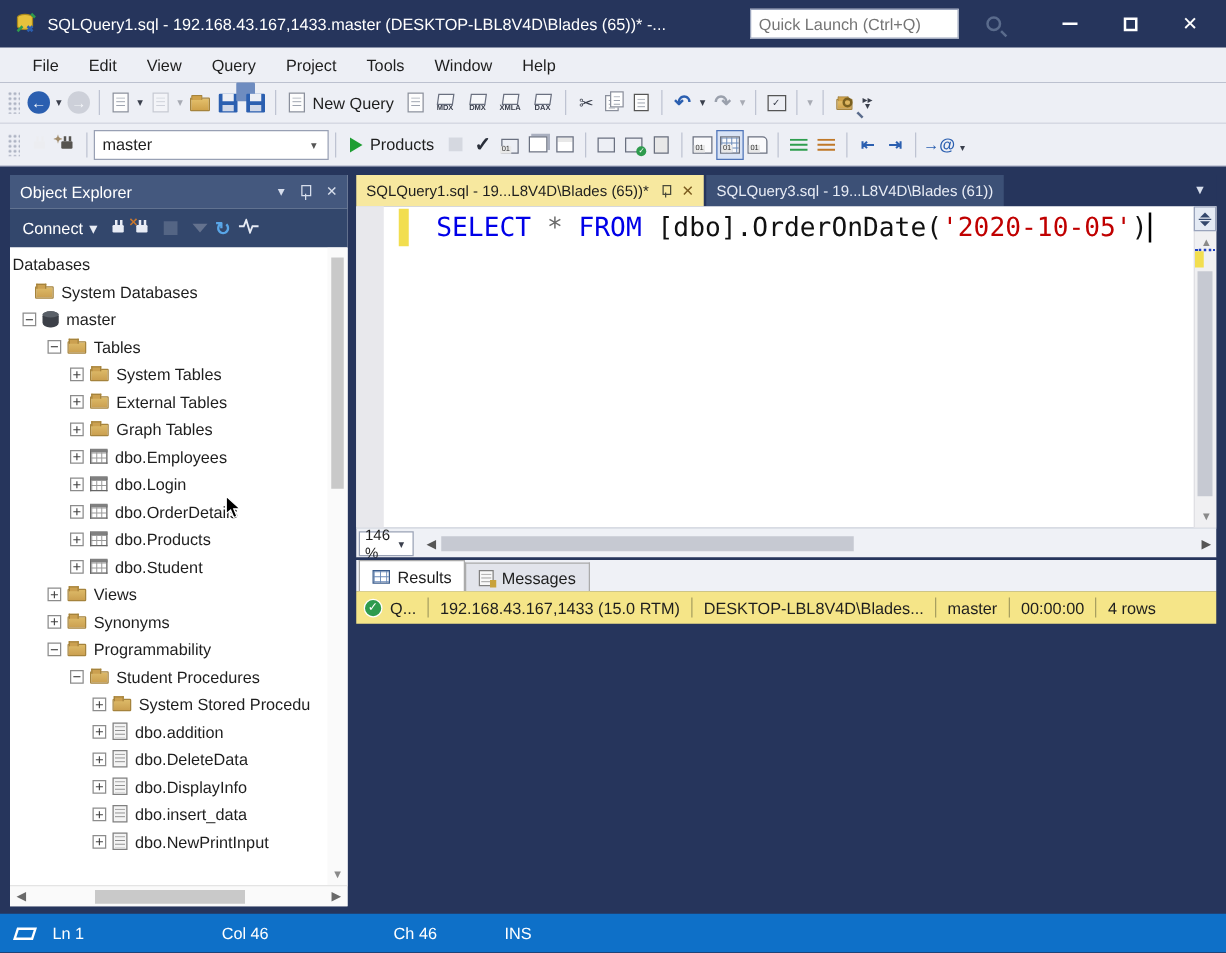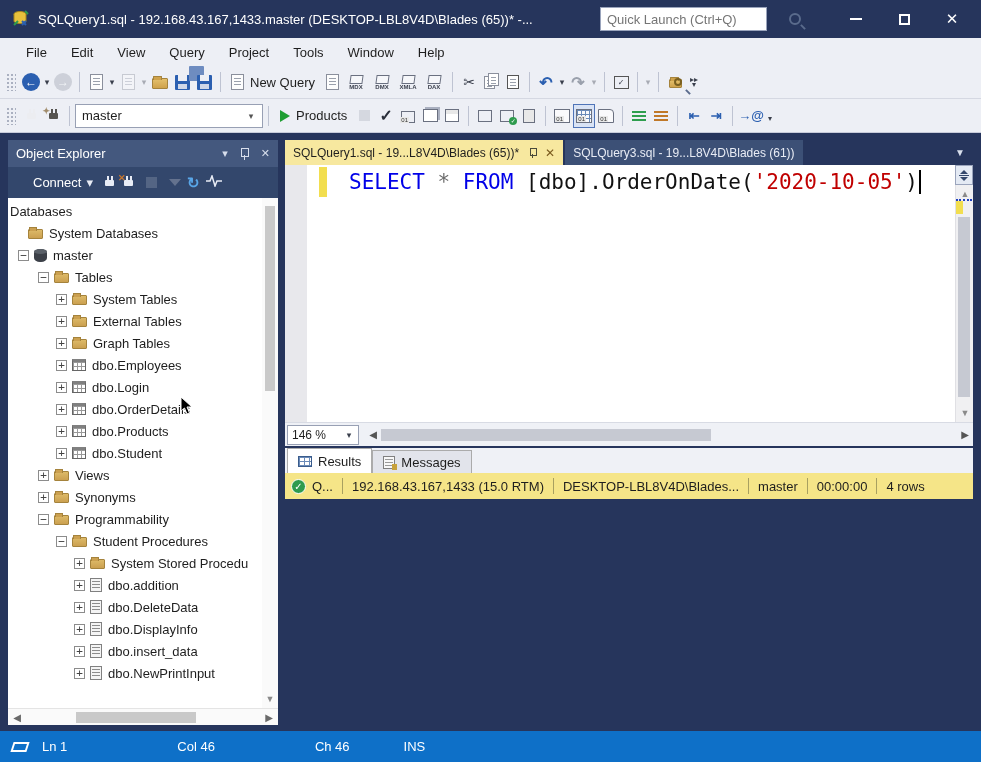--- a/index.html
+++ b/index.html
@@ -69,21 +69,21 @@
 
   
   .oe { position:absolute; left:8px; top:140px; width:270px; height:585px; background:#FFFFFF; display:flex; flex-direction:column; }
   .oetitle { height:27px; background:#44587E; color:#FFF; display:flex; align-items:center; padding:0 8px; flex:0 0 auto; }
   .oetitle .t { flex:1; font-size:13px; }
   .oetitle .ic { color:#D7DEEC; margin-left:12px; font-size:11px; }
   .pinshape { width:9px; height:12px; position:relative; margin-left:12px; }
   .pinshape::before { content:""; position:absolute; left:1px; top:0; width:6px; height:7px; border:1px solid #D7DEEC; }
   .pinshape::after { content:""; position:absolute; left:4px; top:7px; width:1px; height:5px; background:#D7DEEC; }
   .oetool { height:31px; background:#33476C; color:#FFF; display:flex; align-items:center; padding:0 6px; flex:0 0 auto; gap:6px; }
-  .oetool .connect { display:flex; align-items:center; gap:5px; font-size:13px; padding:0 4px;margin-left:15px; }
+  .oetool .connect { display:flex; align-items:center; gap:5px; font-size:13px; padding:0 4px; }
   .oetool .ic { font-size:13px; color:#E8ECF5; }
   .plug { width:13px; height:13px; position:relative; }
   .plug::before { content:""; position:absolute; left:4px; top:0; width:2px; height:4px; background:#E8ECF5; box-shadow:4px 0 0 #E8ECF5; }
   .plug::after { content:""; position:absolute; left:2px; top:4px; width:9px; height:6px; background:#E8ECF5; border-radius:1px; }
   .plug .x { position:absolute; left:-4px; top:-3px; color:#C8772E; font-size:9px; font-weight:bold; }
   .funnel { width:0; height:0; border-left:6px solid transparent; border-right:6px solid transparent; border-top:7px solid #8C96AC; opacity:.55; position:relative; }
   .refresh { color:#59A6E8; font-size:15px; font-weight:bold; }
   .pulse { color:#E8ECF5; font-size:13px; }
 
   .treewrap { flex:1; position:relative; overflow:hidden; background:#FFF; }
@@ -130,21 +130,21 @@
   .splitbtn { position:absolute; right:0; top:0; width:18px; height:20px; background:#E4EAF4; border:1px solid #9AA4BC; display:flex; flex-direction:column; align-items:center; justify-content:center; gap:1px; }
   .splitbtn .t { width:0; height:0; border-left:4px solid transparent; border-right:4px solid transparent; }
   .splitbtn .up { border-bottom:4px solid #33476C; }
   .splitbtn .dn { border-top:4px solid #33476C; }
   .splitbtn .bar { width:10px; height:1px; background:#33476C; }
   .edmarker-dots { position:absolute; right:1px; top:34px; width:16px; border-top:2px dotted #2040C0; }
   .edmarker-yellow { position:absolute; right:10px; top:36px; width:7px; height:13px; background:#F2DE4F; }
   .edvthumb { position:absolute; right:3px; top:52px; width:12px; height:180px; background:#C6C9D2; }
 
   .edbottom { height:24px; background:#EFF1F6; display:flex; align-items:center; flex:0 0 auto; border-top:1px solid #D8DBE4; }
-  .zoombox { width:72px; height:20px; background:#FFF; border:1px solid #98A0B4; margin-left:2px; display:flex; align-items:center; padding:0 4px; font-size:12px; }
+  .zoombox { width:44px; height:20px; background:#FFF; border:1px solid #98A0B4; margin-left:2px; display:flex; align-items:center; padding:0 4px; font-size:12px; }
   .zoombox .cflex { flex:1; }
   .edhscroll { flex:1; display:flex; align-items:center; height:100%; margin-left:6px; }
   .edhscroll .arr { width:16px; color:#555; font-size:10px; text-align:center; }
   .edhthumb { width:330px; height:12px; background:#C6C9D2; }
 
   .gapline { height:2px; background:#26355C; flex:0 0 auto; }
 
   .restabs { height:25px; background:#EFF1F6; display:flex; align-items:flex-end; padding-left:2px; flex:0 0 auto; }
   .restab { display:flex; align-items:center; gap:6px; padding:0 10px; height:23px; font-size:13px; border:1px solid #ABABAB; border-bottom:none; background:#E2E4EB; color:#1E1E1E; }
   .restab.active { background:#FFFFFF; height:25px; }

